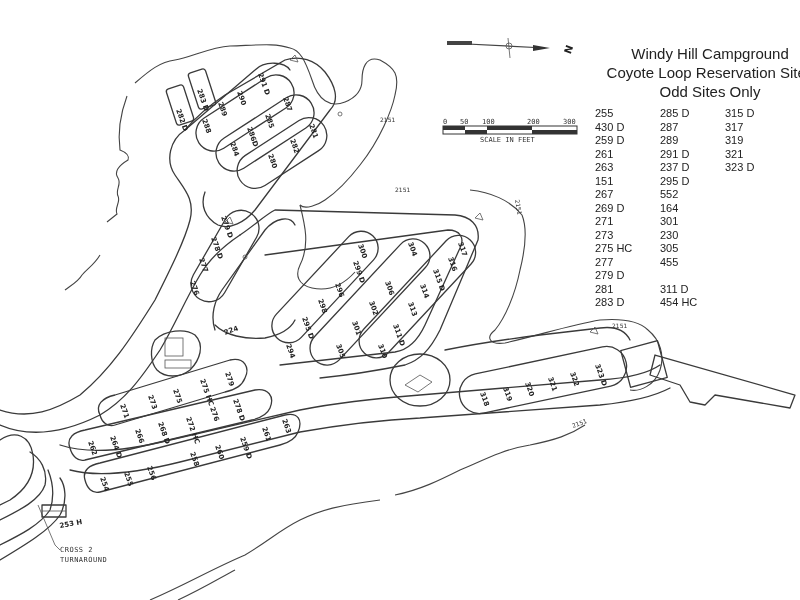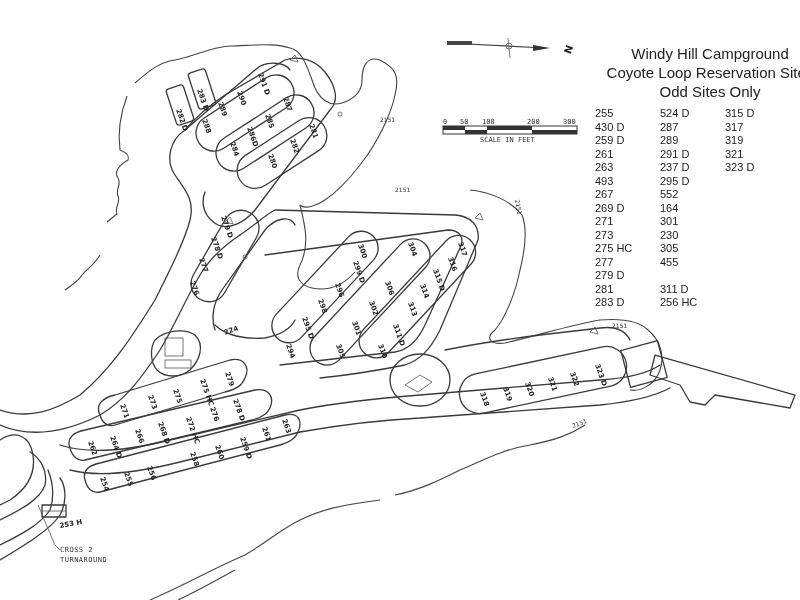--- a/index.html
+++ b/index.html
@@ -209,47 +209,47 @@
   <div>Odd Sites Only</div>
 </div>
 
 <div class="legend">
   <div class="legend-col" style="left:0">
     <div>255</div>
     <div>430 D</div>
     <div>259 D</div>
     <div>261</div>
     <div>263</div>
-    <div>493</div>
+    <div>151</div>
     <div>267</div>
     <div>269 D</div>
     <div>271</div>
     <div>273</div>
     <div>275 HC</div>
     <div>277</div>
     <div>279 D</div>
     <div>281</div>
     <div>283 D</div>
   </div>
   <div class="legend-col" style="left:65px">
-    <div>524 D</div>
+    <div>285 D</div>
     <div>287</div>
     <div>289</div>
     <div>291 D</div>
     <div>237 D</div>
     <div>295 D</div>
     <div>552</div>
     <div>164</div>
     <div>301</div>
     <div>230</div>
     <div>305</div>
     <div>455</div>
     <div></div>
     <div>311 D</div>
-    <div>256 HC</div>
+    <div>454 HC</div>
   </div>
   <div class="legend-col" style="left:130px">
     <div>315 D</div>
     <div>317</div>
     <div>319</div>
     <div>321</div>
     <div>323 D</div>
   </div>
 </div>
 

